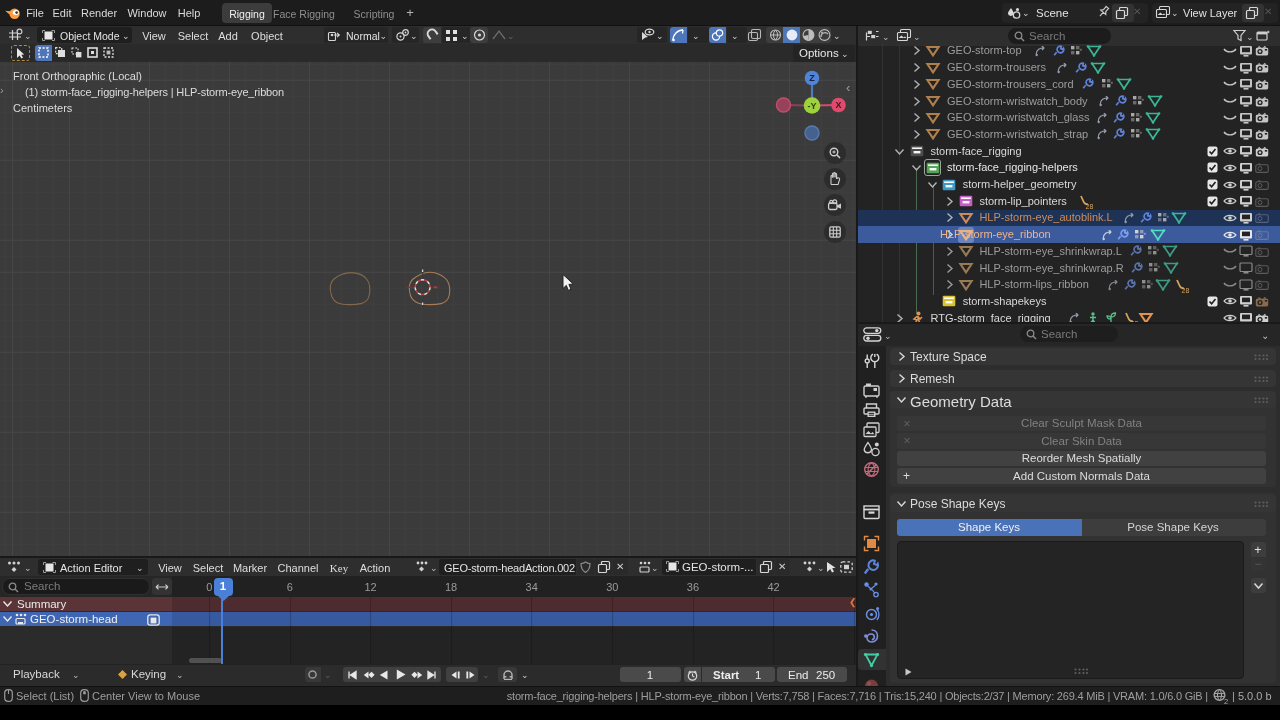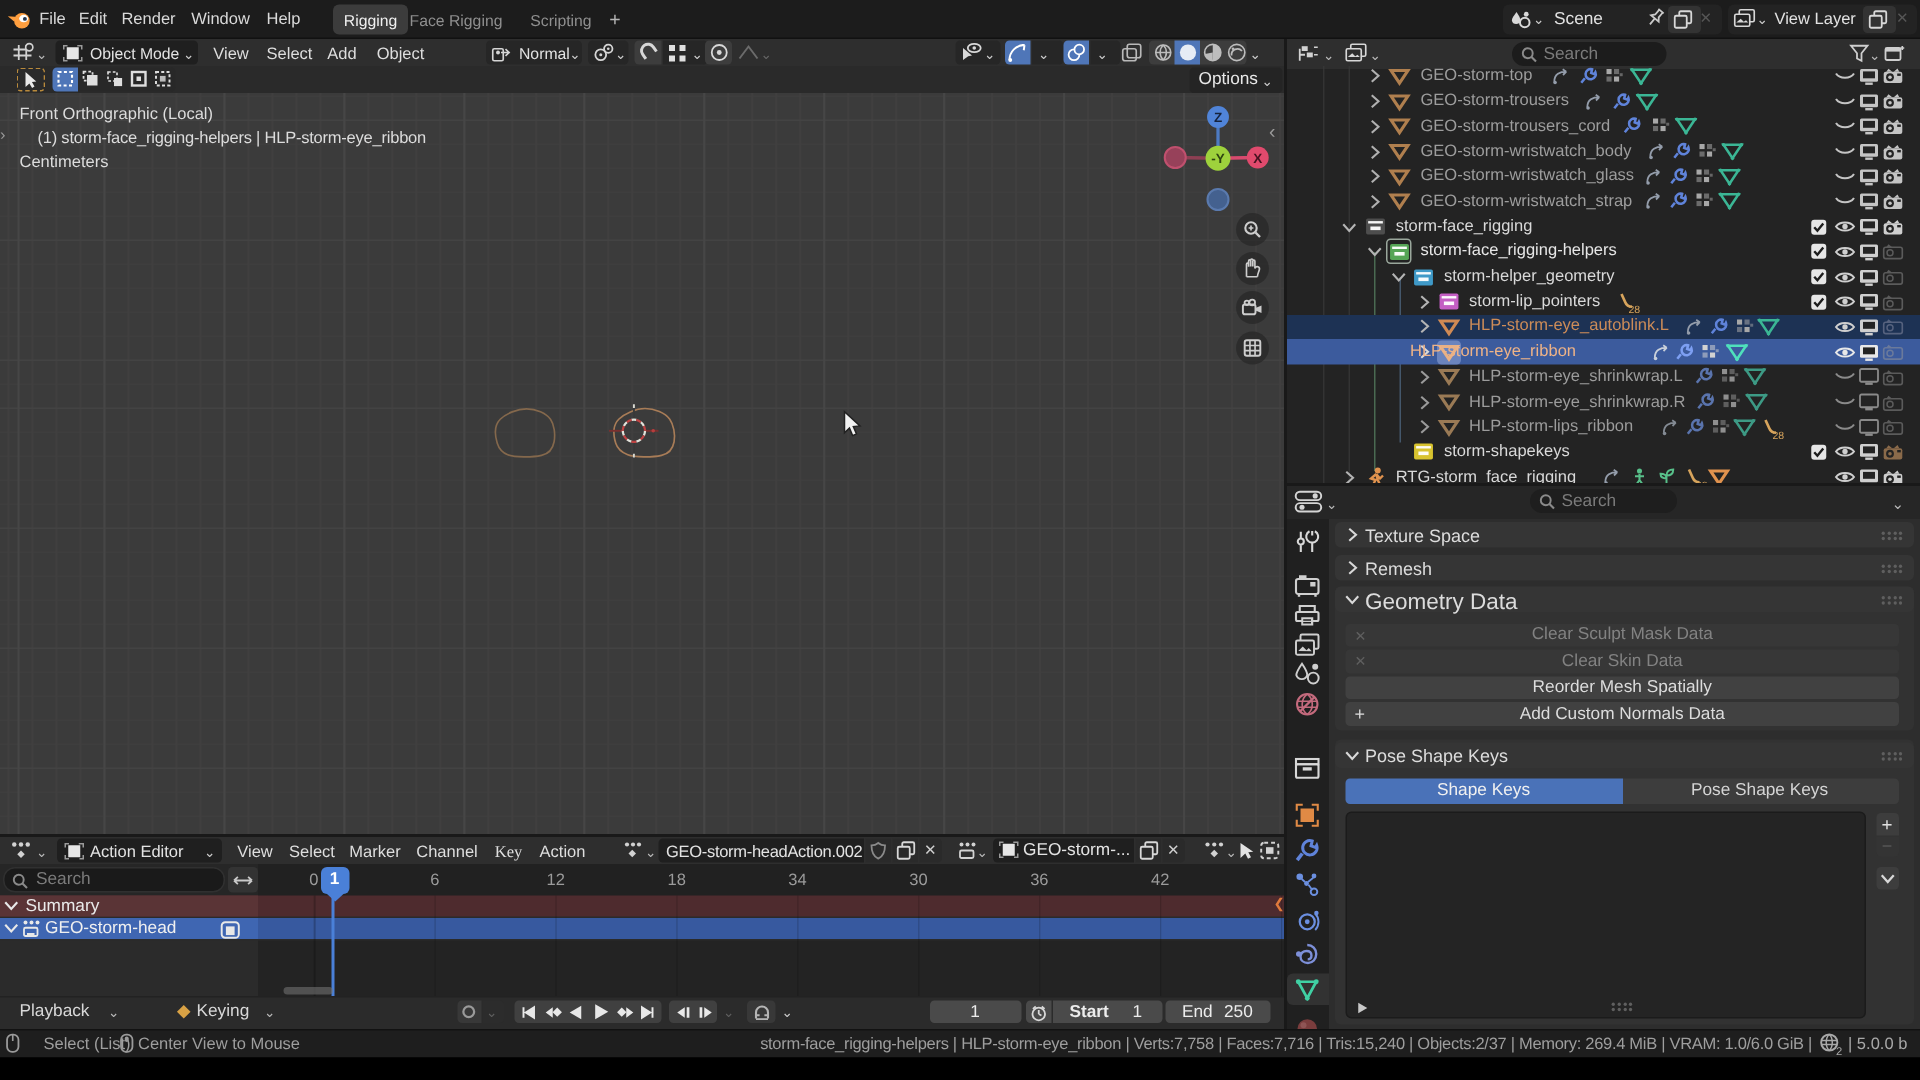--- a/index.html
+++ b/index.html
@@ -1257,21 +1257,21 @@
 <div class="txt" style="left:755px;top:669px;font-size:11.5px;color:#ececec;">1</div>
 <div class="abs" style="left:777.2px;top:667.3px;width:70px;height:15px;background:#4a4a4a;border-radius:3px"></div>
 <div class="txt" style="left:788px;top:669px;font-size:11.5px;color:#ececec;">End</div>
 <div class="txt" style="left:816px;top:669px;font-size:11.5px;color:#ececec;">250</div>
 <div class="txt" style="left:849px;top:597px;font-size:9px;color:#e07a3c;">❮</div>
 <div class="abs" style="left:0px;top:686px;width:1280px;height:19px;background:#1e1e1e;border-top:1px solid #121212"></div>
 <svg style="left:4px;top:689px" width="9" height="13" viewBox="0 0 9 13">
     <rect x="0.7" y="0.7" width="7.6" height="11.6" rx="3.4" fill="none" stroke="#9a9a9a" stroke-width="1.2"></rect>
     <line x1="4.5" y1="1" x2="4.5" y2="5" stroke="#9a9a9a" stroke-width="1.1"></line>
   </svg>
-<div class="txt" style="left:29px;top:690px;font-size:11px;color:#9e9e9e;">Select (List)</div>
+<div class="txt" style="left:16px;top:690px;font-size:11px;color:#9e9e9e;">Select (List)</div>
 <svg style="left:79.5px;top:689px" width="9" height="13" viewBox="0 0 9 13">
     <rect x="0.7" y="0.7" width="7.6" height="11.6" rx="3.4" fill="none" stroke="#9a9a9a" stroke-width="1.2"></rect>
     <rect x="3.2" y="2" width="2.6" height="3.6" rx="1.3" fill="#9a9a9a"></rect>
   </svg>
 <div class="txt" style="left:92px;top:690px;font-size:11px;color:#9e9e9e;">Center View to Mouse</div>
 <div class="txt" style="right:72px;top:690px;font-size:11px;letter-spacing:-0.2px;color:#9e9e9e">storm-face_rigging-helpers | HLP-storm-eye_ribbon | Verts:7,758 | Faces:7,716 | Tris:15,240 | Objects:2/37 | Memory: 269.4 MiB | VRAM: 1.0/6.0 GiB |</div>
 <svg style="left:1213px;top:689px" width="13" height="13" viewBox="0 0 13 13">
     <circle cx="6.5" cy="6" r="5.4" fill="none" stroke="#a8a8a8" stroke-width="1.3"></circle>
     <path d="M6.5 0.7 C3.8 3 3.8 9 6.5 11.3 M6.5 0.7 C9.2 3 9.2 9 6.5 11.3 M1.2 4.6 L11.8 4.6 M1.2 7.4 L11.8 7.4" stroke="#a8a8a8" stroke-width="1" fill="none"></path>
     <text x="11" y="14.5" font-size="7.5" fill="#a8a8a8" font-family="Liberation Sans">2</text>

